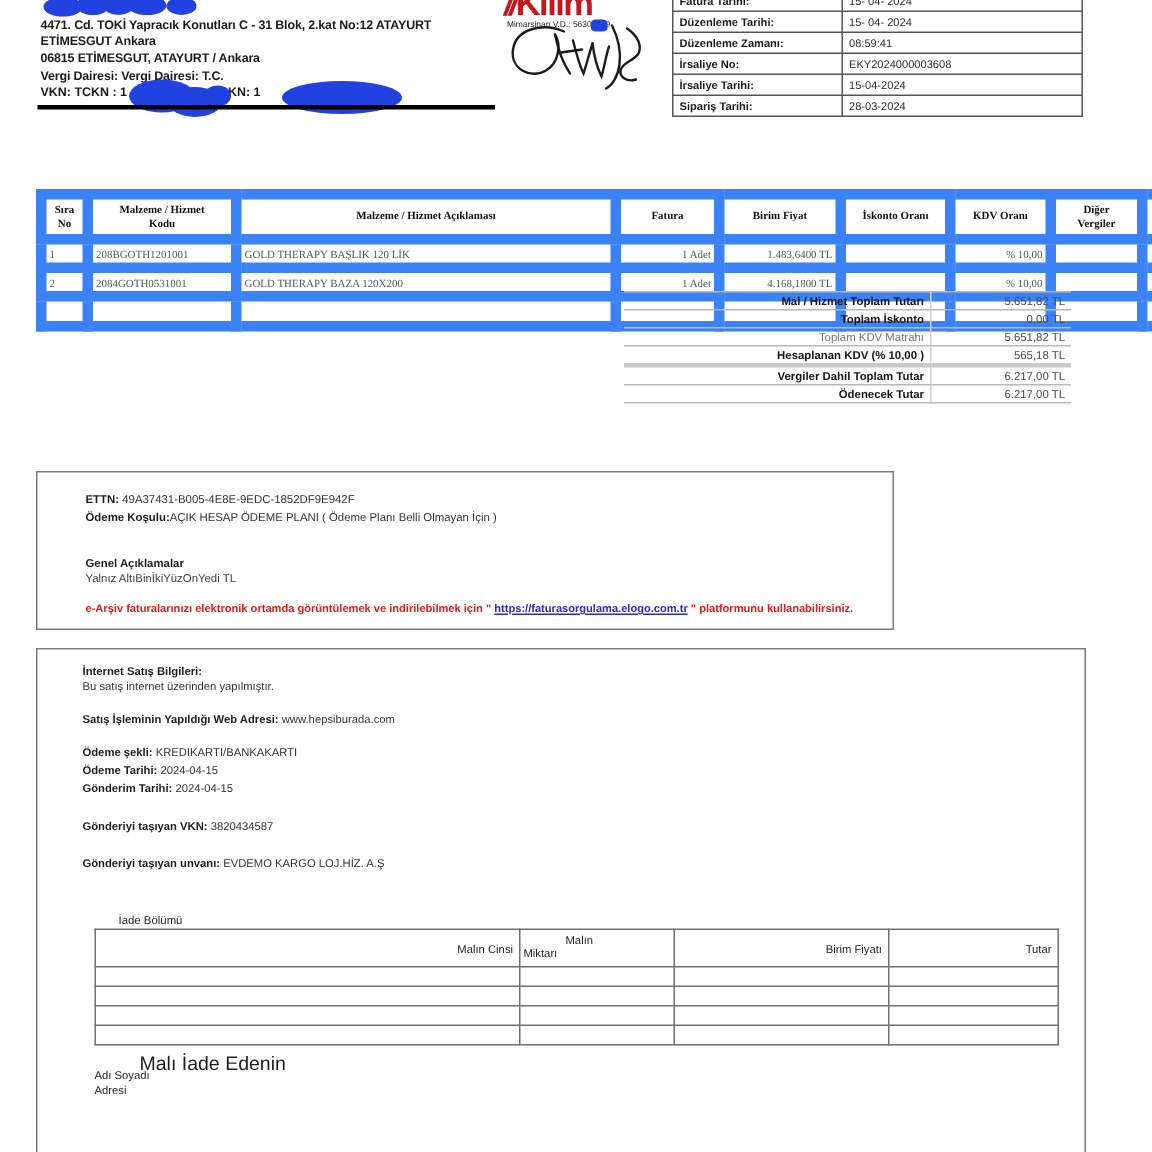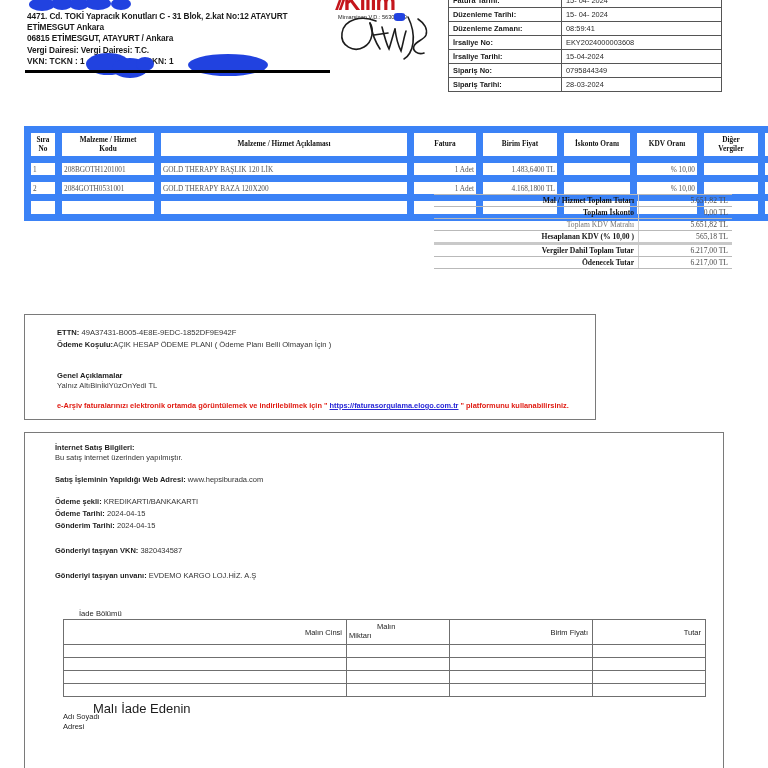--- a/index.html
+++ b/index.html
@@ -161,26 +161,25 @@
   .c-iskonto{ width: 62px; }
   .c-kdvo   { width: 56px; }
   .c-diger  { width: 50px; }
   .c-tutar  { width: 74px; }
   .ta-l { text-align: left; }
   .ta-r { text-align: right; }
 
   
   #totals-table {
     position: absolute;
-    left: 434px; top: 194px;
+    left: 416px; top: 194px;
     width: 298px;
     border-collapse: collapse;
     table-layout: fixed;
     font-size: 7.6px;
-    font-family: Liberation Serif, serif;
   }
   #totals-table td {
     padding: 1px 4px;
     height: 9px;
     vertical-align: middle;
     white-space: nowrap;
     overflow: hidden;
     border-top: 1px solid #b9b9b9;
     border-bottom: 1px solid #b9b9b9;
   }
@@ -378,24 +377,20 @@
         <td class="k">Düzenleme Zamanı:</td>
         <td class="v">08:59:41</td>
       </tr>
       <tr>
         <td class="k">İrsaliye No:</td>
         <td class="v">EKY2024000003608</td>
       </tr>
       <tr>
         <td class="k">İrsaliye Tarihi:</td>
         <td class="v">15-04-2024</td>
-      </tr>
-      <tr>
-        <td class="k">Sipariş No:</td>
-        <td class="v">0795844349</td>
       </tr>
       <tr>
         <td class="k">Sipariş Tarihi:</td>
         <td class="v">28-03-2024</td>
       </tr>
     </tbody>
   </table>
 </div>
 
 <table id="items-table">

